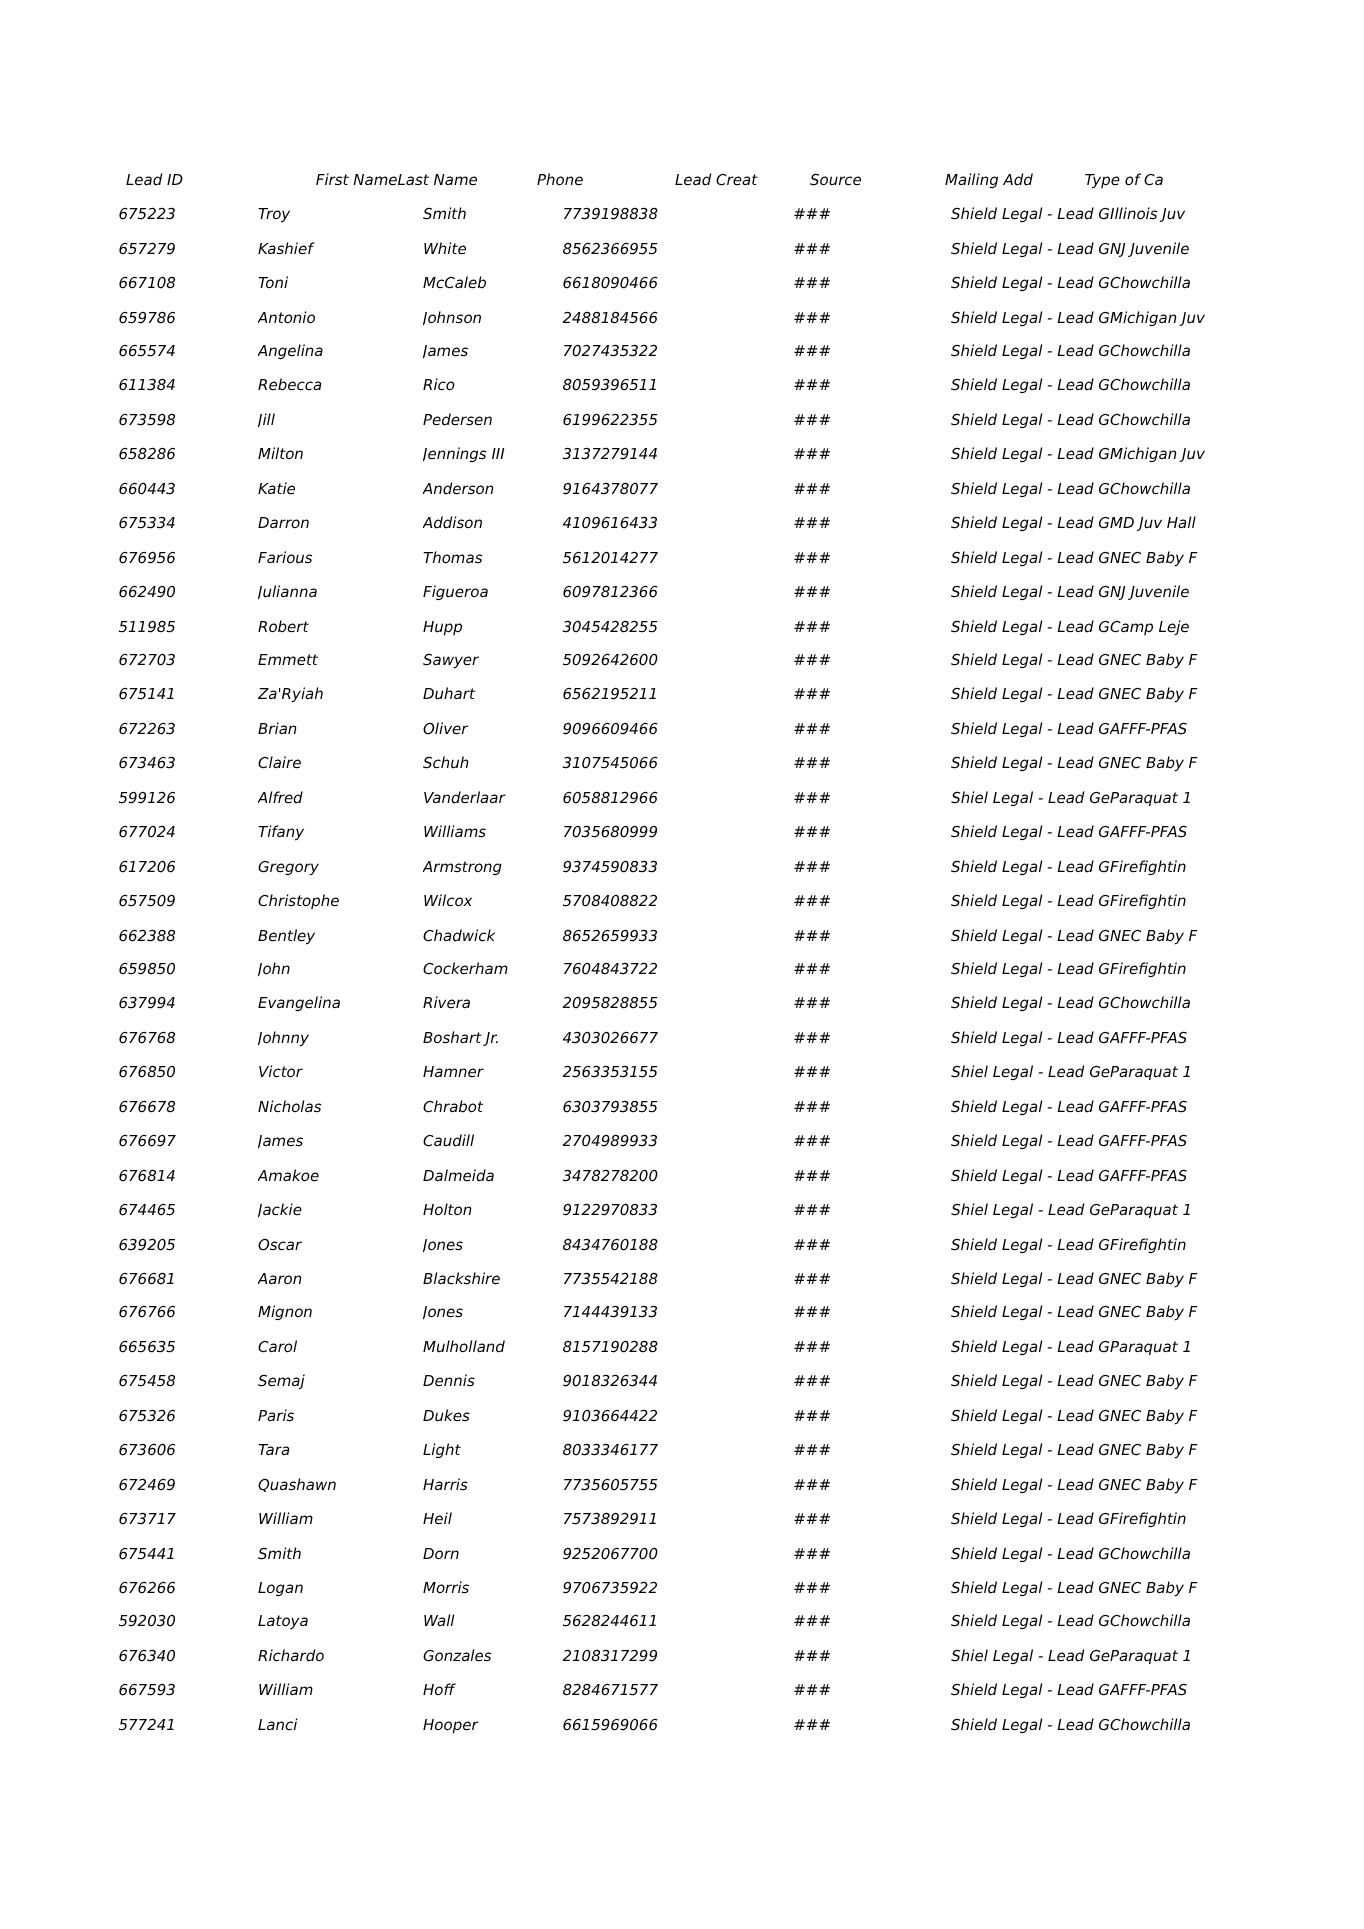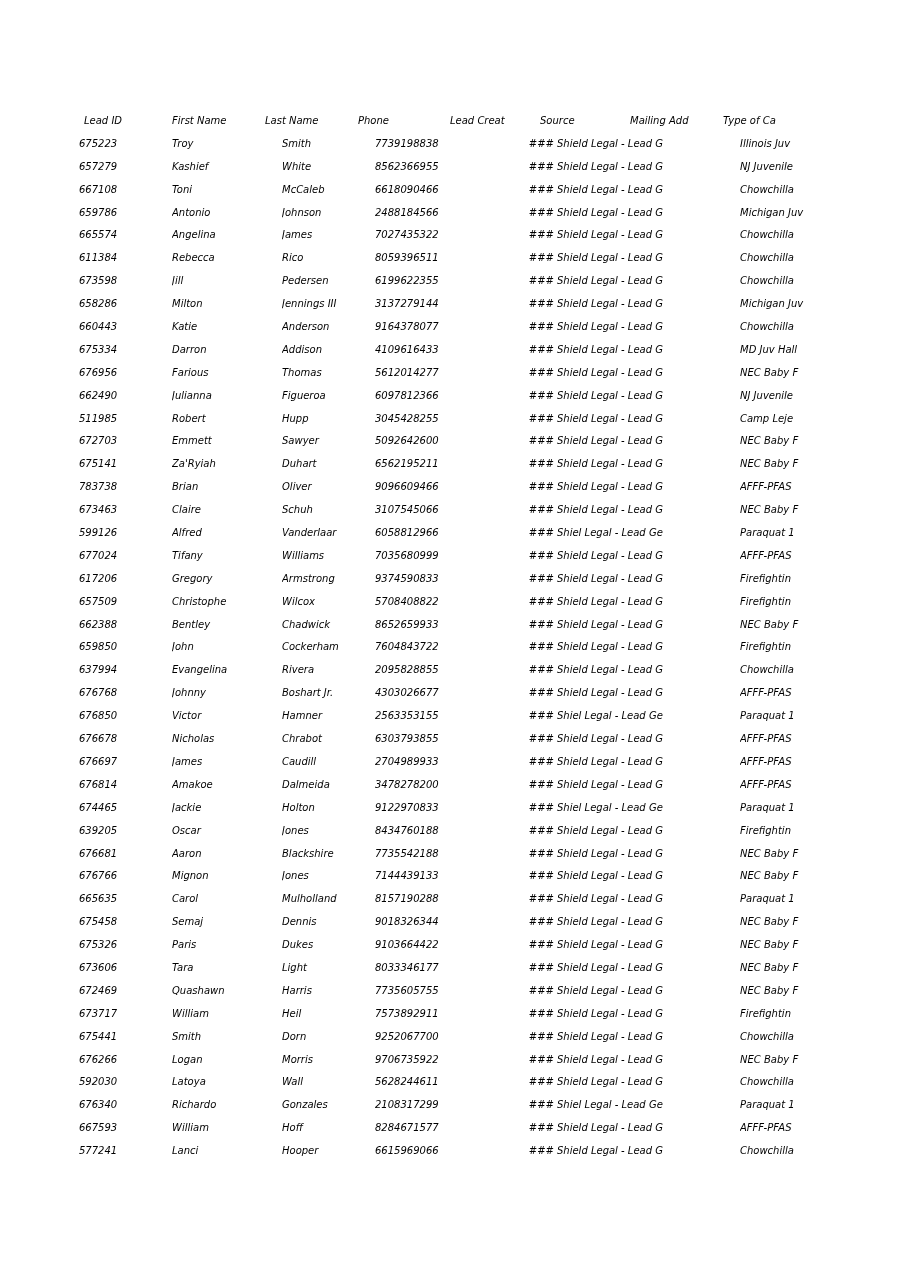--- a/index.html
+++ b/index.html
@@ -9,34 +9,34 @@
   }
   .sheet{
     position:absolute;left:79px;top:110px;width:734px;overflow:hidden;
     font-size:10px;
     font-style:italic;
   }
   .row{display:flex;height:22.9px;line-height:22.9px;white-space:nowrap;}
   .cell{overflow:hidden;white-space:nowrap;flex:none;}
   
   .h-id{width:93px;padding-left:5px;box-sizing:border-box;}
-  .h-first{width:93px;}
+  .h-first{width:93px;text-align:right;}
   .h-last{width:93px;}
   .h-phone{width:92px;}
   .h-created{width:87px;}
   .h-source{width:93px;padding-left:3px;box-sizing:border-box;}
   .h-mailing{width:93px;}
   .h-type{width:90px;}
   
   .c-id{width:93px;padding-right:4px;box-sizing:border-box;}
   .c-first{width:93px;}
   .c-last{width:93px;margin-left:17px;}
   .c-phone{width:92px;}
   .c-created{width:87px;text-align:right;}
-  .c-source{width:186px;padding-left:3px;box-sizing:border-box;}
+  .c-source{width:186px;padding-left:3px;box-sizing:border-box;text-align:right;}
   .c-type{width:90px;}
 </style>
 </head>
 <body>
 
 <div class="sheet">
   <div class="row">
     <div class="cell h-id">Lead ID</div>
     <div class="cell h-first">First Name</div>
     <div class="cell h-last">Last Name</div>
@@ -191,21 +191,21 @@
     <div class="cell c-id">675141</div>
     <div class="cell c-first">Za'Ryiah</div>
     <div class="cell c-last">Duhart</div>
     <div class="cell c-phone">6562195211</div>
     <div class="cell c-created">###</div>
     <div class="cell c-source">Shield Legal - Lead G</div>
     <div class="cell c-type">NEC Baby F</div>
   </div>
 
   <div class="row">
-    <div class="cell c-id">783738</div>
+    <div class="cell c-id">672263</div>
     <div class="cell c-first">Brian</div>
     <div class="cell c-last">Oliver</div>
     <div class="cell c-phone">9096609466</div>
     <div class="cell c-created">###</div>
     <div class="cell c-source">Shield Legal - Lead G</div>
     <div class="cell c-type">AFFF-PFAS</div>
   </div>
 
   <div class="row">
     <div class="cell c-id">673463</div>

